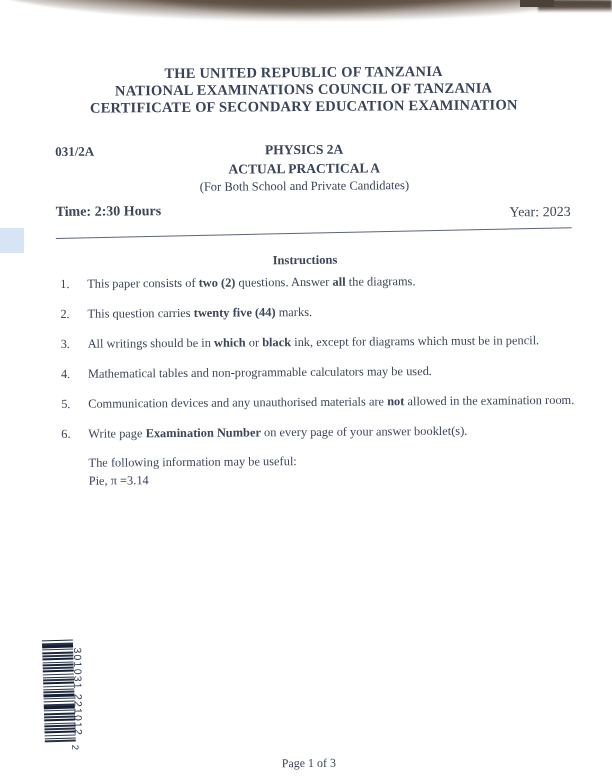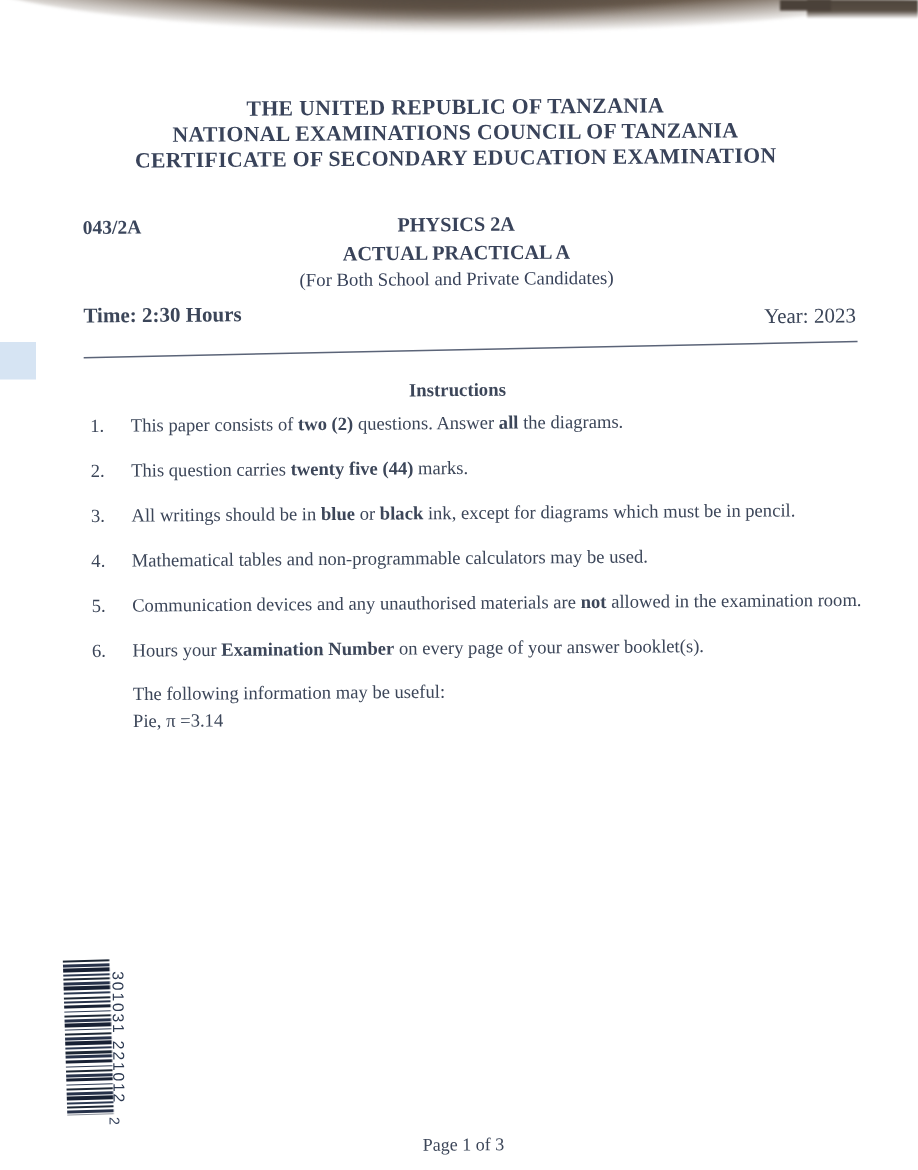--- a/index.html
+++ b/index.html
@@ -246,39 +246,39 @@
 <div class="scan-corner-right"></div>
 <div class="scan-corner-right2"></div>
 <div class="edge-mark-left"></div>
 
 <div class="page">
 
   <div class="hdr hdr-1">THE UNITED REPUBLIC OF TANZANIA</div>
   <div class="hdr hdr-2">NATIONAL EXAMINATIONS COUNCIL OF TANZANIA</div>
   <div class="hdr hdr-3">CERTIFICATE OF SECONDARY EDUCATION EXAMINATION</div>
 
-  <div class="code">043/2A</div>
+  <div class="code">031/2A</div>
 
   <div class="subject subject-1">PHYSICS 2A</div>
   <div class="subject subject-2">ACTUAL PRACTICAL A</div>
   <div class="subject subject-3">(For Both School and Private Candidates)</div>
 
   <div class="time">Time: 2:30 Hours</div>
   <div class="year">Year: 2023</div>
   <div class="rule"></div>
 
   <div class="instr-title">Instructions</div>
 
   <div class="list" id="instruction-list">
       <div class="item"><span class="num">1.</span><span class="body"><span>This paper consists of </span><b>two (2)</b><span> questions. Answer </span><b>all</b><span> the diagrams.</span></span></div>
       <div class="item"><span class="num">2.</span><span class="body"><span>This question carries </span><b>twenty five (44)</b><span> marks.</span></span></div>
-      <div class="item"><span class="num">3.</span><span class="body"><span>All writings should be in </span><b>blue</b><span> or </span><b>black</b><span> ink, except for diagrams which must be in pencil.</span></span></div>
+      <div class="item"><span class="num">3.</span><span class="body"><span>All writings should be in </span><b>which</b><span> or </span><b>black</b><span> ink, except for diagrams which must be in pencil.</span></span></div>
       <div class="item"><span class="num">4.</span><span class="body"><span>Mathematical tables and non-programmable calculators may be used.</span></span></div>
       <div class="item justify"><span class="num">5.</span><span class="body"><span>Communication devices and any unauthorised materials are </span><b>not</b><span> allowed in the examination room.</span></span></div>
-      <div class="item"><span class="num">6.</span><span class="body"><span>Hours your </span><b>Examination Number</b><span> on every page of your answer booklet(s).</span></span></div>
+      <div class="item"><span class="num">6.</span><span class="body"><span>Write page </span><b>Examination Number</b><span> on every page of your answer booklet(s).</span></span></div>
     </div>
 
   <div class="note">
     <div>The following information may be useful:</div>
     <div>Pie, π =3.14</div>
   </div>
 
   <div class="barcode">
     <div class="bars"></div>
   </div>

